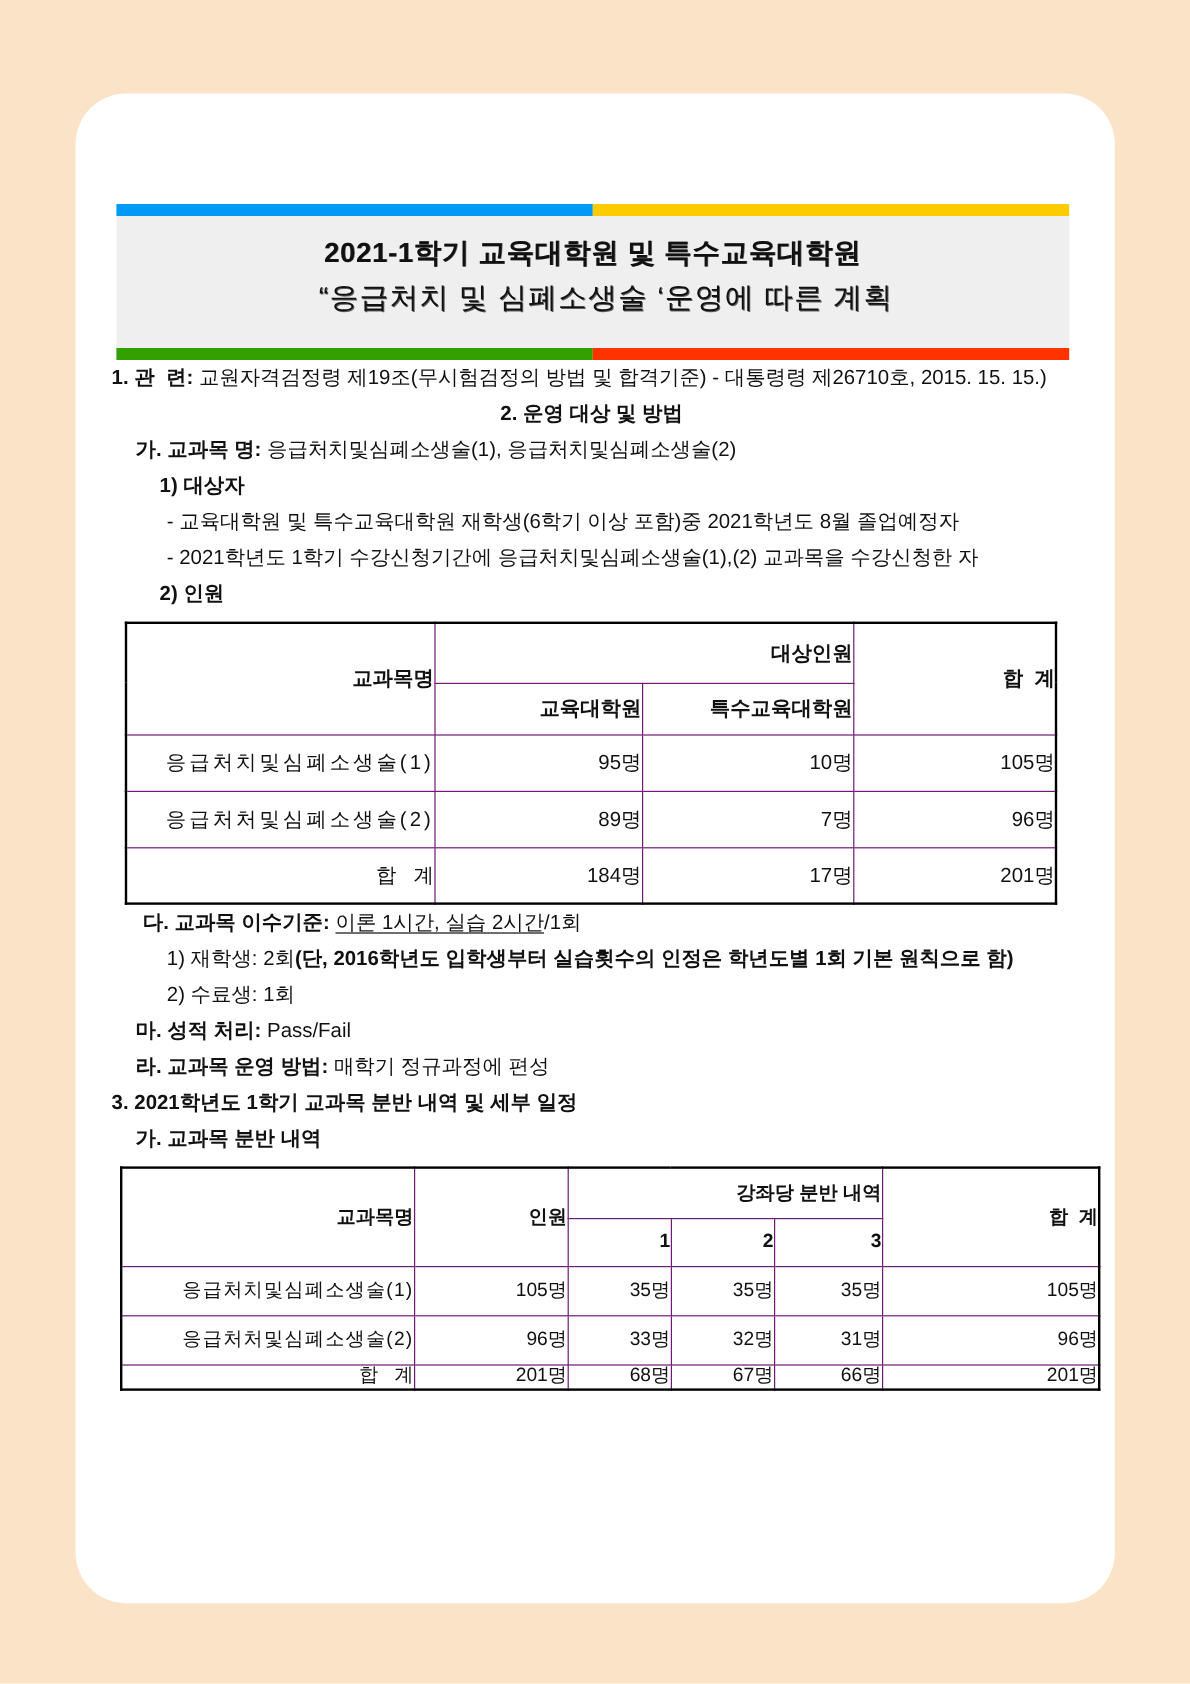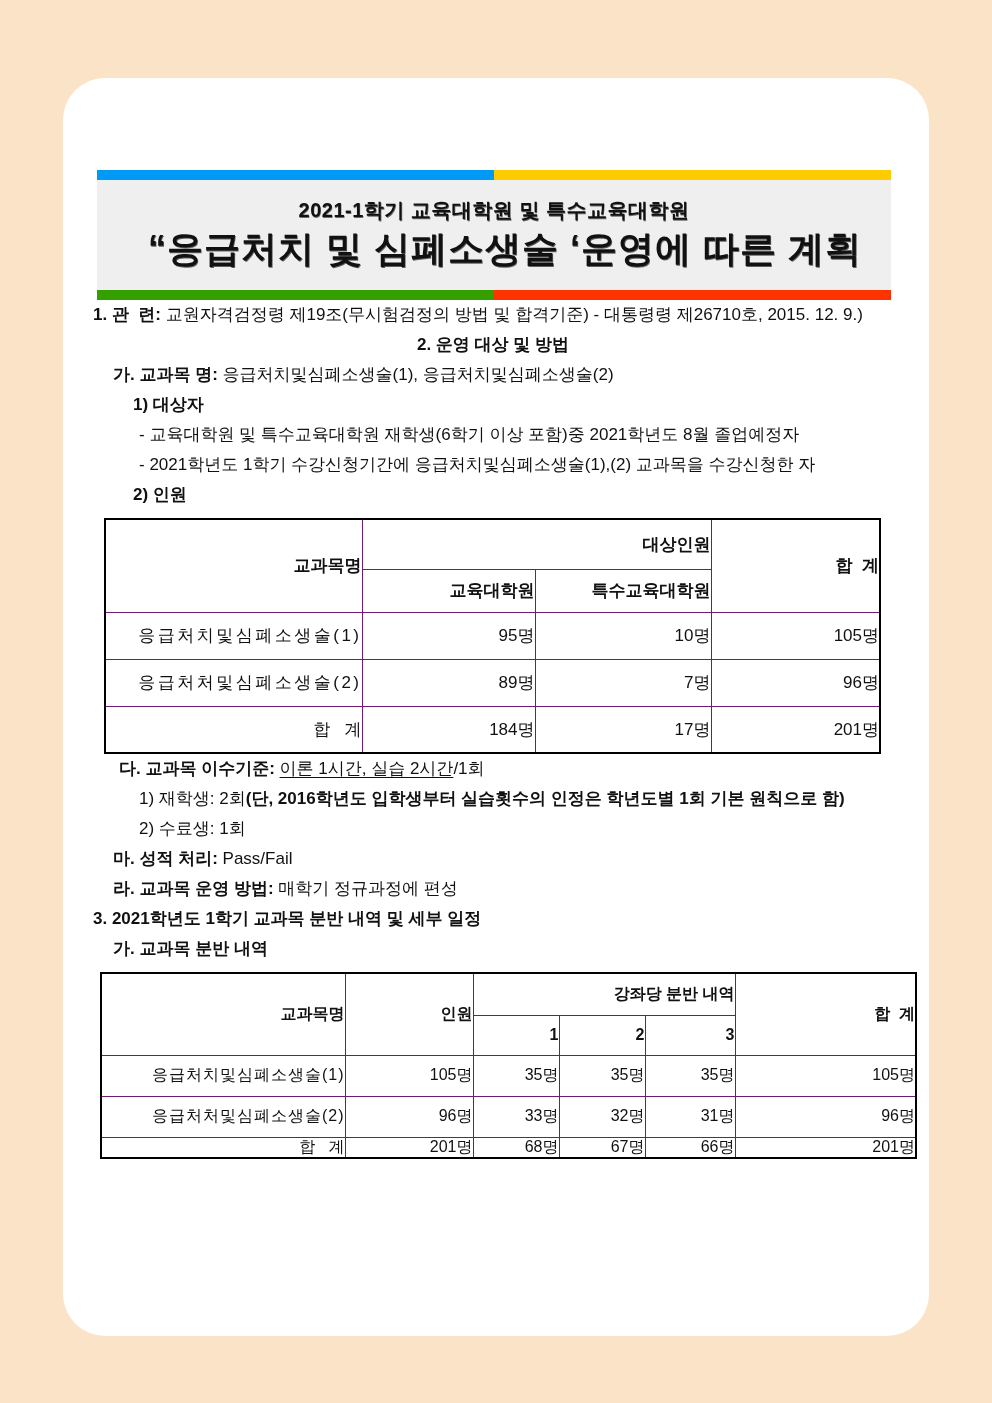--- a/index.html
+++ b/index.html
@@ -24,25 +24,25 @@
   .band .half{flex:1 1 50%;}
   .band-top .h1{background:var(--bar_blue);}
   .band-top .h2{background:var(--bar_yellow);}
   .band-bot .h1{background:var(--bar_green);}
   .band-bot .h2{background:var(--bar_red);}
   .header-gray{
     background:var(--header_bg);height:110px;text-align:center;
     padding-top:13px;
   }
   .title1{
-    font-size:20px;font-weight:900;line-height:34px;letter-spacing:0.5px;
+    font-size:23px;font-weight:900;line-height:34px;letter-spacing:0.5px;
     text-shadow:0.6px 0.6px 0 rgba(0,0,0,0.55);
   }
   .title2{
-    font-size:36px;font-weight:700;line-height:44px;letter-spacing:1px;
+    font-size:24px;font-weight:400;line-height:44px;letter-spacing:1px;
     text-shadow:0.8px 0.8px 0 rgba(0,0,0,0.6);
     padding-left:22px;
   }
   .content{padding:0 36px 0 30px;font-size:17px;}
   .content p{margin:0;line-height:30px;white-space:pre-wrap;}
   .lbl{font-weight:bold;text-align:right;}
   .p-s1{margin-top:32px;}
   .p-s2{margin-top:20px;font-weight:bold;text-align:center;}
   .ind1{padding-left:20px;}
   .ind2{padding-left:40px;}
@@ -82,21 +82,21 @@
       <div class="title2">“응급처치 및 심폐소생술 ‘운영에 따른 계획</div>
     </div>
     <div class="band band-bot">
       <div class="half h1"></div>
       <div class="half h2"></div>
     </div>
   </div>
 
   <div class="content">
 
-    <p class="p-s1"><span class="lbl">1. 관  련:</span><span> 교원자격검정령 제19조(무시험검정의 방법 및 합격기준) - 대통령령 제26710호, 2015. 12. 9.)</span></p>
+    <p class="p-s1"><span class="lbl">1. 관  련:</span><span> 교원자격검정령 제19조(무시험검정의 방법 및 합격기준) - 대통령령 제26710호, 2015. 15. 15.)</span></p>
 
     <p class="p-s2">2. 운영 대상 및 방법</p>
 
     <p class="ind1"><span class="lbl">가. 교과목 명:</span><span> 응급처치및심폐소생술(1), 응급처치및심폐소생술(2)</span></p>
 
 
     <p class="ind2 p-bold">1) 대상자</p>
 
     <p class="ind-dash">- 교육대학원 및 특수교육대학원 재학생(6학기 이상 포함)중 2021학년도 8월 졸업예정자</p>
     <p class="ind-dash">- 2021학년도 1학기 수강신청기간에 응급처치및심폐소생술(1),(2) 교과목을 수강신청한 자</p>

